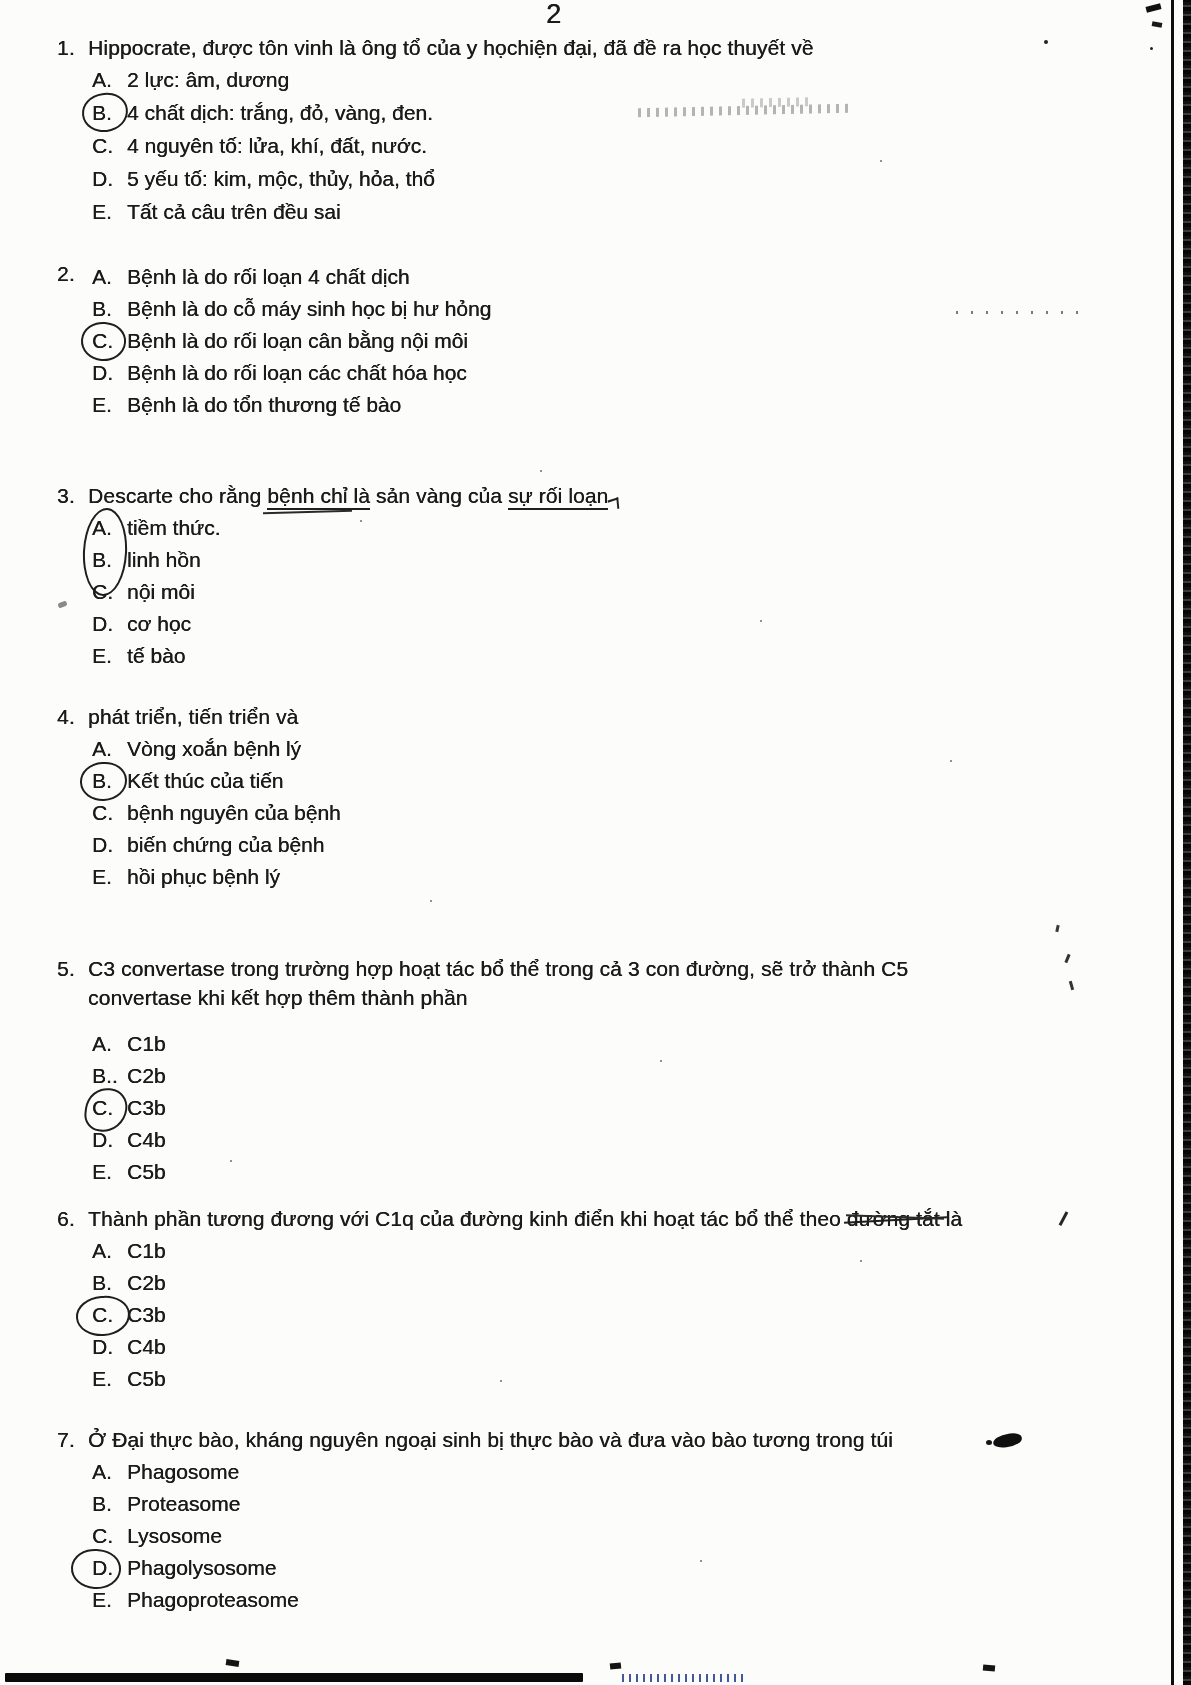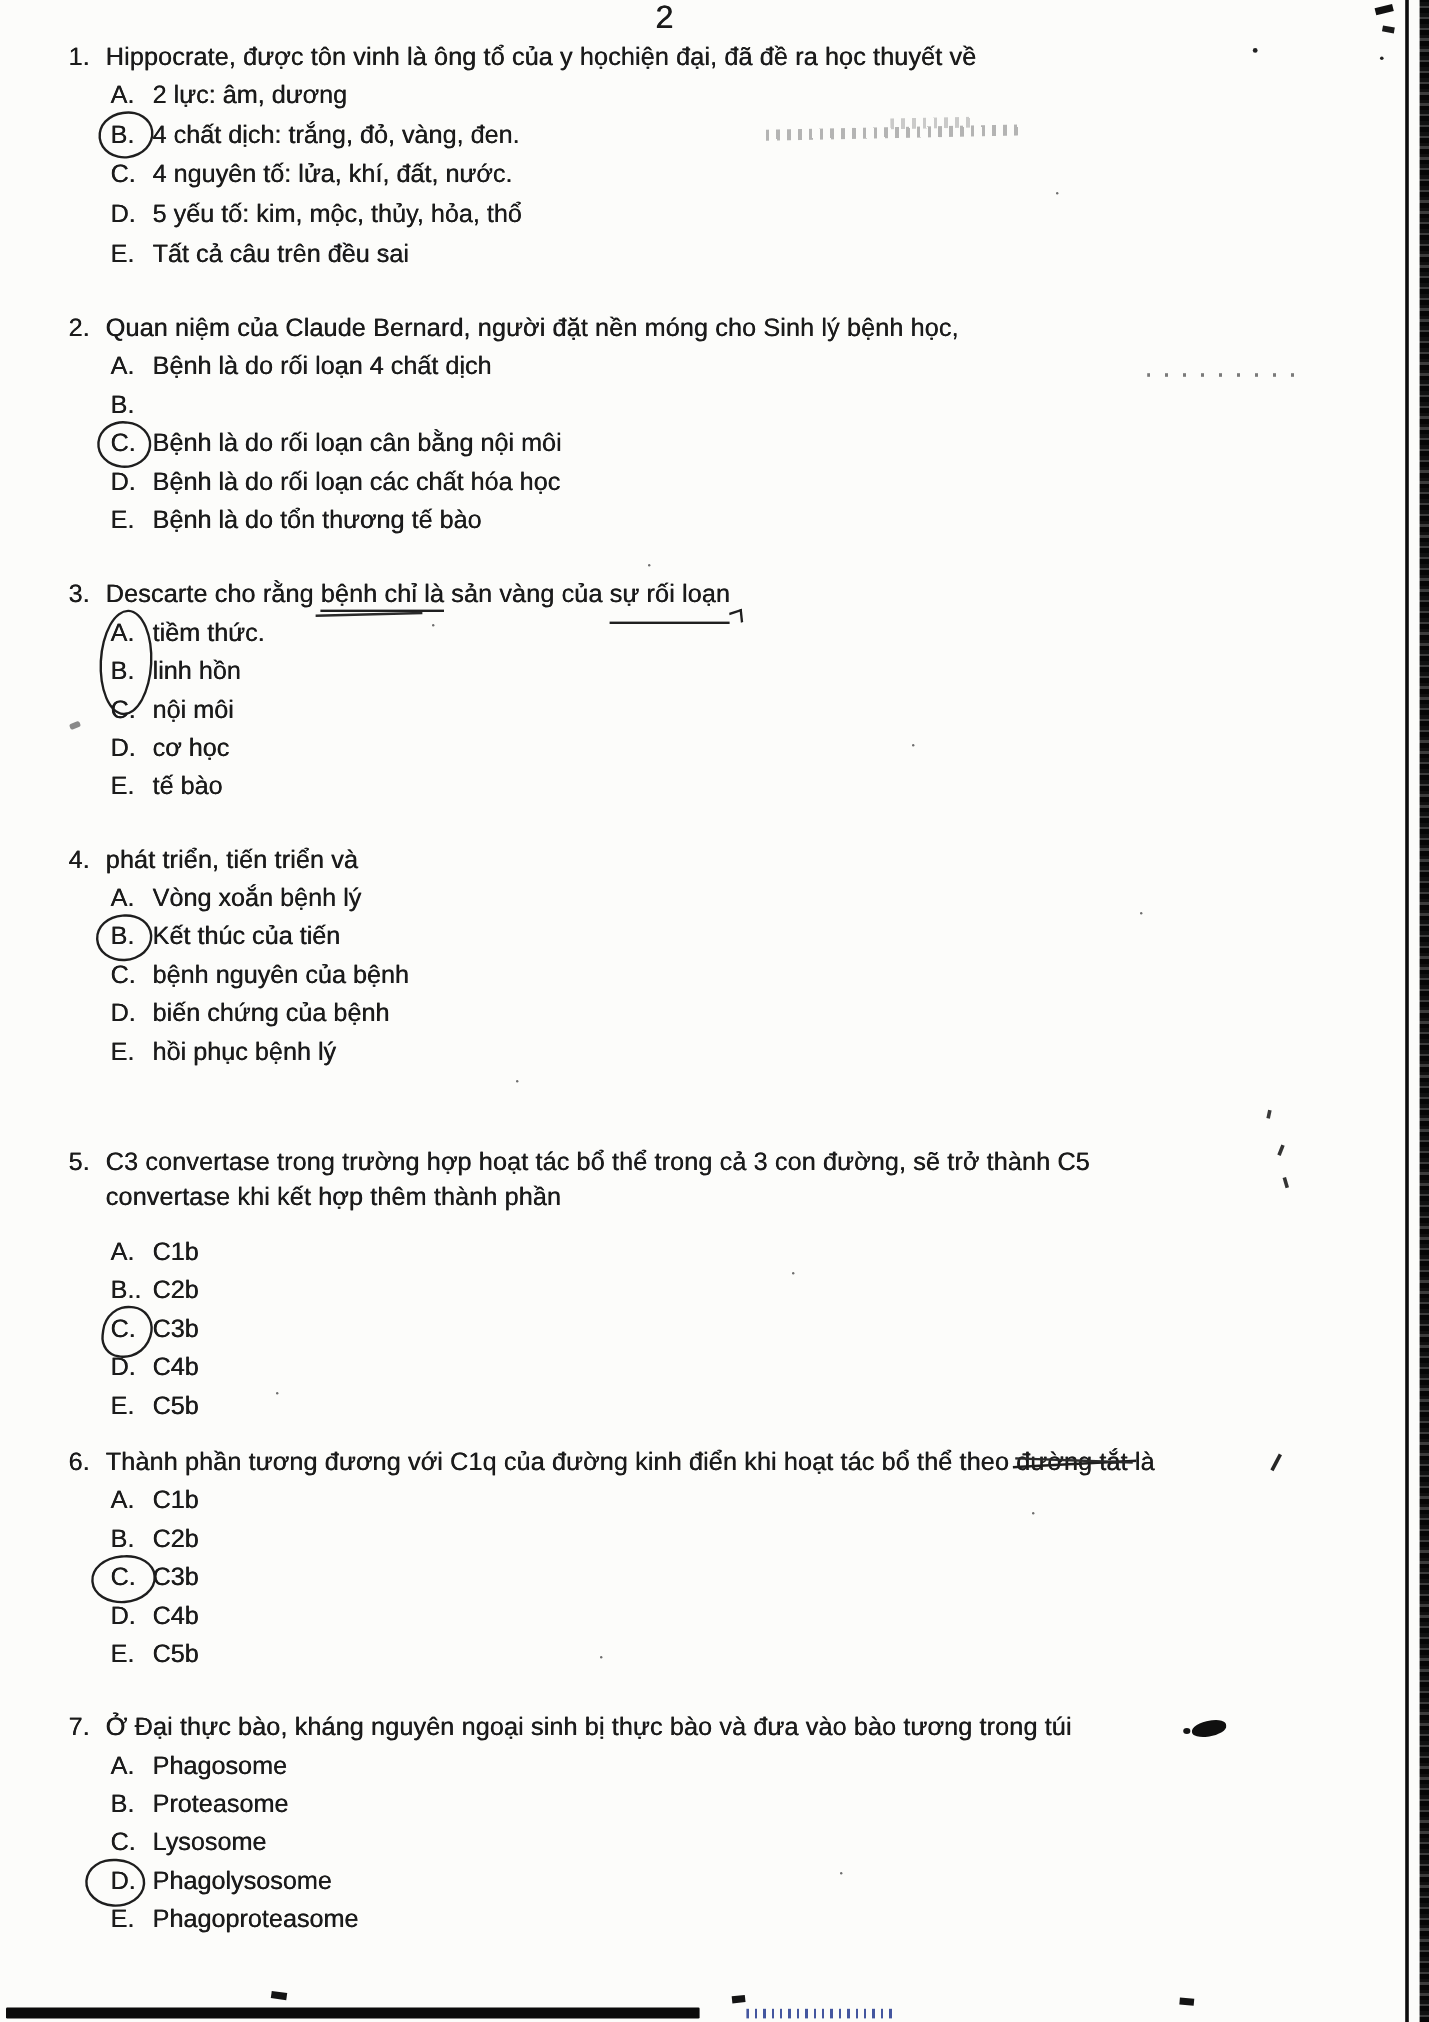--- a/index.html
+++ b/index.html
@@ -33,21 +33,21 @@
   
   .circle {
     position:absolute; border:2.4px solid #1e1e1e; border-radius:50% 48% 52% 50%;
     left:84px; top:-4px; width:40px; height:34px; transform:rotate(-4deg);
   }
   .ul1 { position:relative; border-bottom:2.4px solid #1f1f1f; padding-bottom:1px; }
   .ul1::after {
     content:""; position:absolute; left:-4px; right:18px; bottom:-5px;
     border-bottom:2px solid #2a2a2a; transform:rotate(-1.5deg);
   }
-  .ul2 { position:relative; border-bottom:2.4px solid #1f1f1f; padding-bottom:11px; }
+  .ul2 { position:relative; border-bottom:2.4px solid #1f1f1f; padding-bottom:1px; }
   .ul2::after {
     content:""; position:absolute; right:-11px; bottom:-2px; width:9px; height:9px;
     border-top:2.4px solid #1f1f1f; border-right:2.4px solid #1f1f1f;
     transform:rotate(-18deg) skewX(-12deg);
   }
   .strike { position:relative; }
   .strike::before {
     content:""; position:absolute; left:-3px; right:-7px; top:52%;
     border-top:2.6px solid #1e1e1e; transform:rotate(-3deg);
   }
@@ -106,28 +106,28 @@
     </div>
     <div class="opt">
       <span class="letter">E.</span>
       <span>Tất cả câu trên đều sai</span>
     </div>
   </section>
 
   <section class="q" style="top:259px">
     <div class="stem">
       <span class="qnum">2.</span>
-      <span>Quan niệm của Claude Bernard, người đặt nền móng cho Sinh lý bệnh học,</span>
     </div>
     <div class="opt">
       <span class="letter">A.</span>
       <span>Bệnh là do rối loạn 4 chất dịch</span>
     </div>
     <div class="opt">
       <span class="letter">B.</span>
+      <span>Bệnh là do cỗ máy sinh học bị hư hỏng</span>
     </div>
     <div class="opt">
       <span class="circle" style="left:81px;top:-4px;width:41px;height:35px;transform:rotate(5deg)"></span>
       <span class="letter">C.</span>
       <span>Bệnh là do rối loạn cân bằng nội môi</span>
     </div>
     <div class="opt">
       <span class="letter">D.</span>
       <span>Bệnh là do rối loạn các chất hóa học</span>
     </div>

